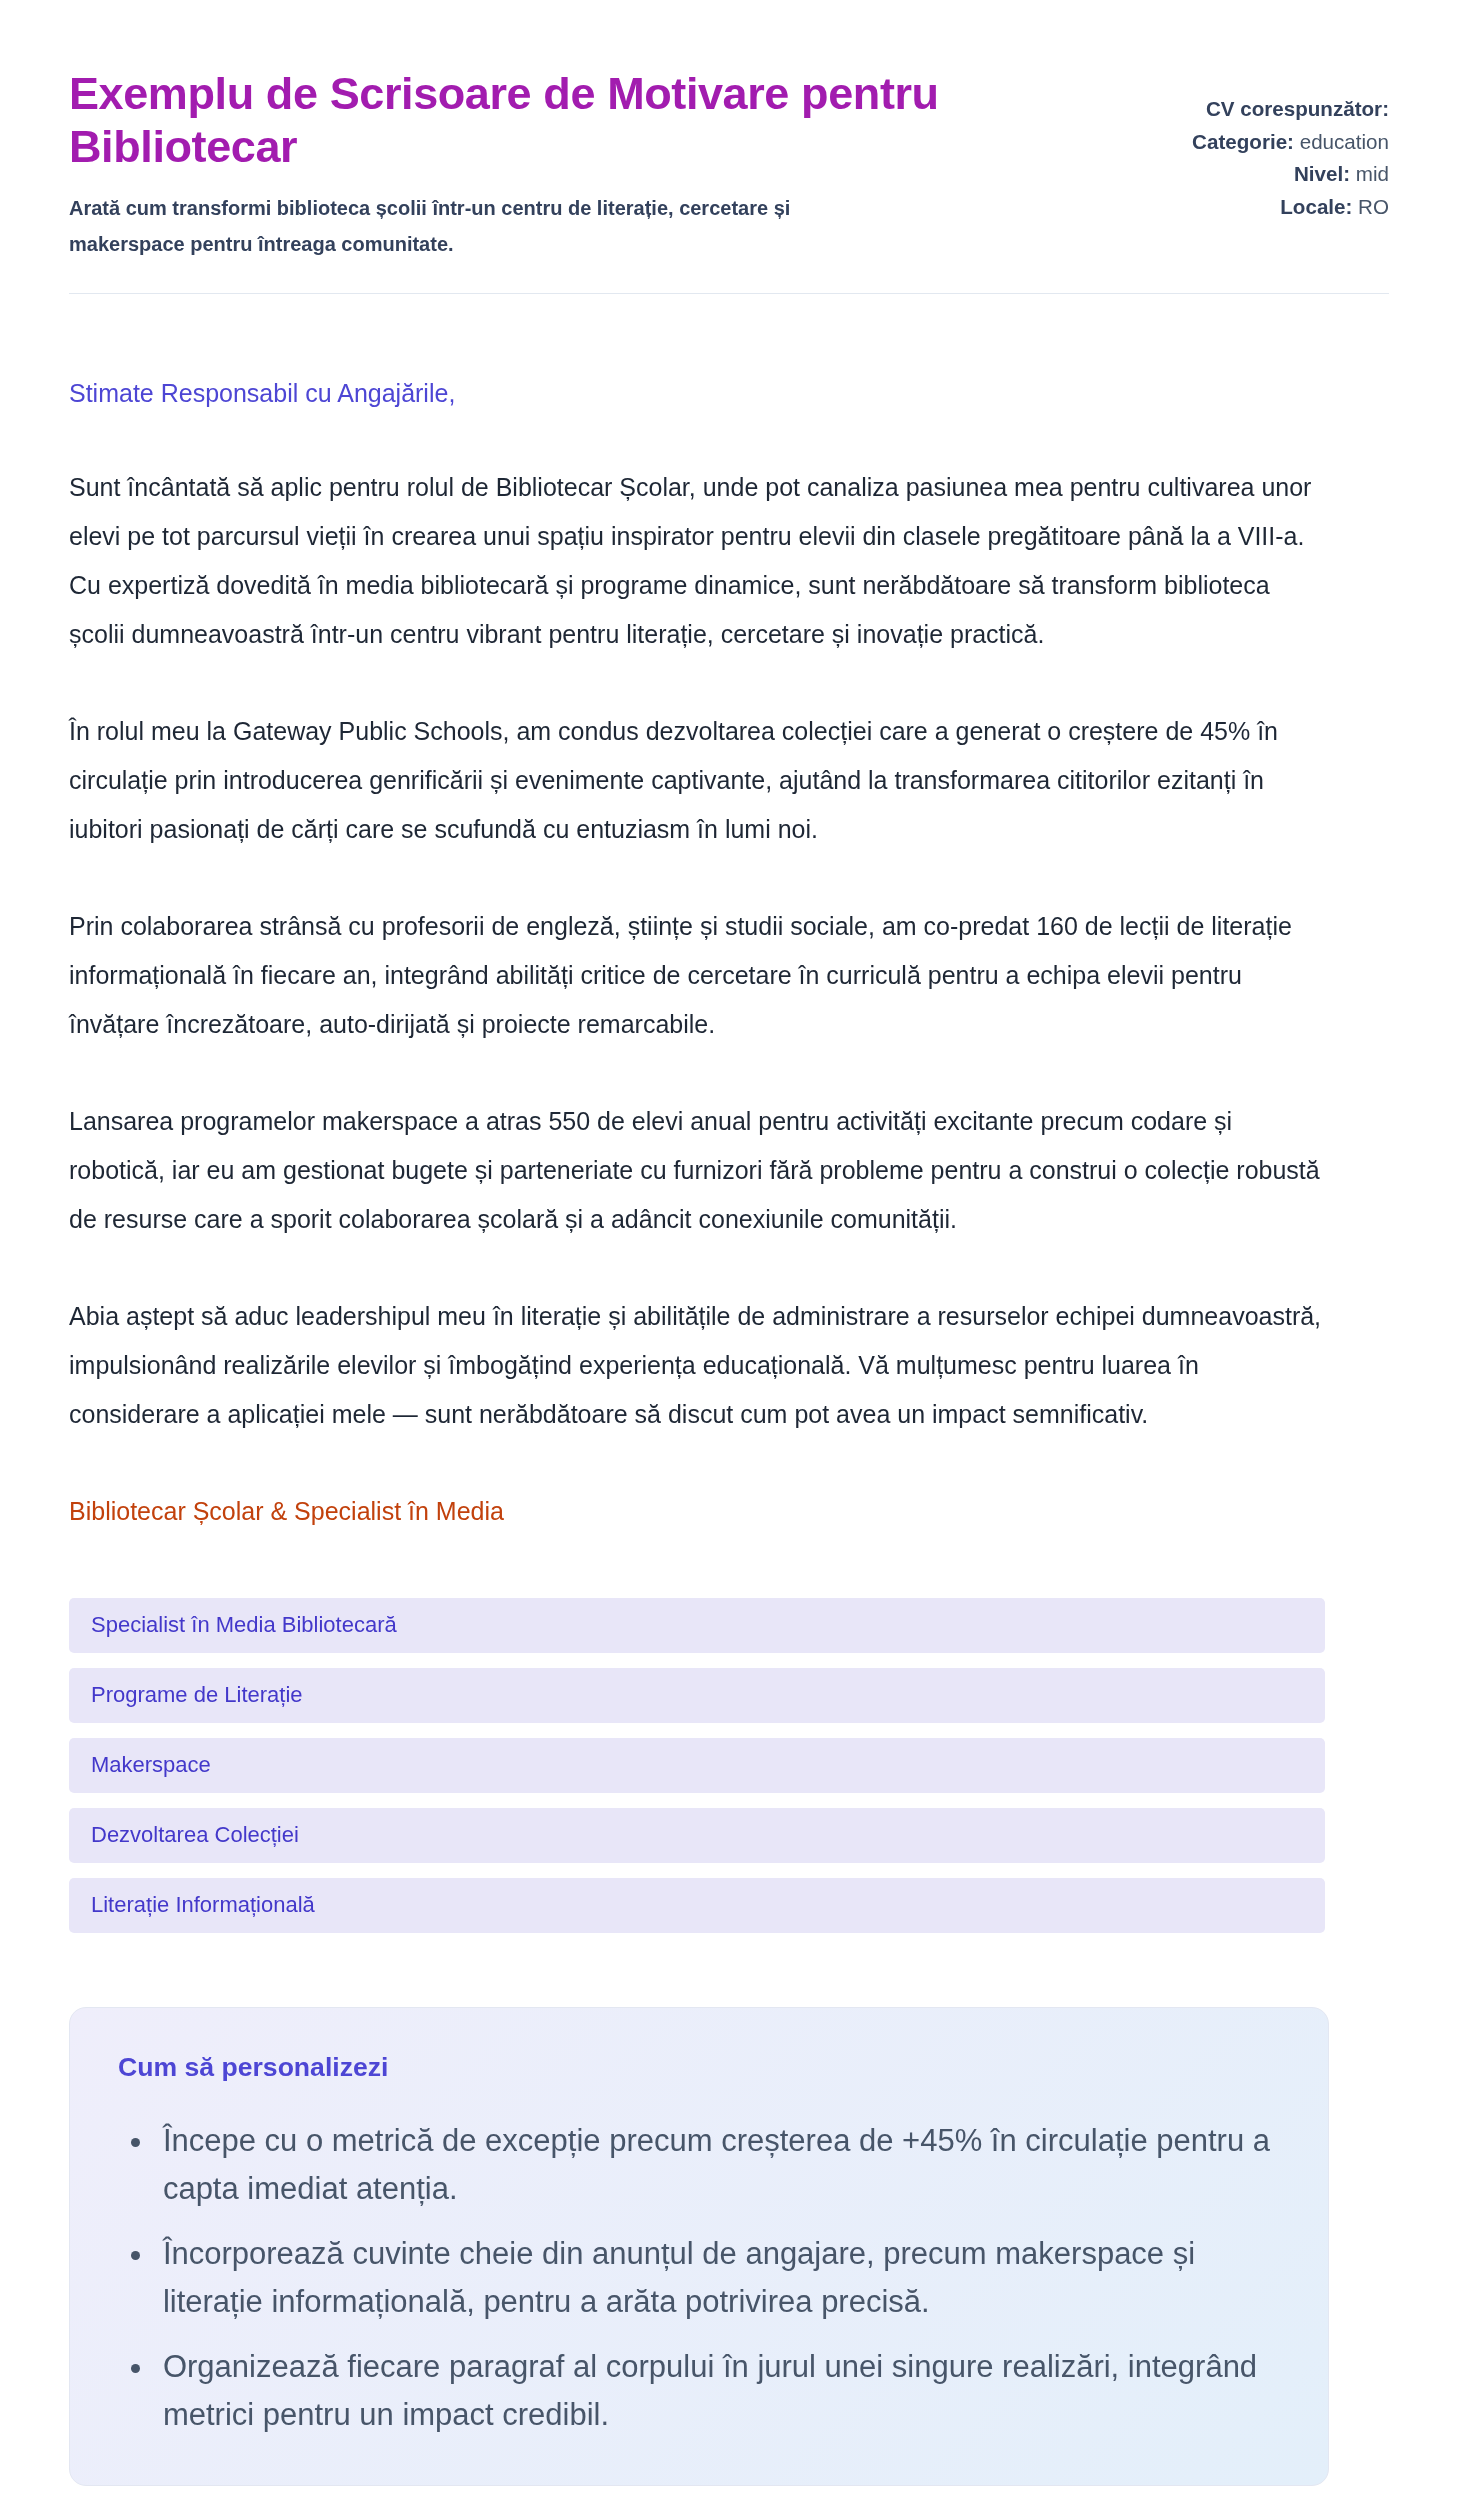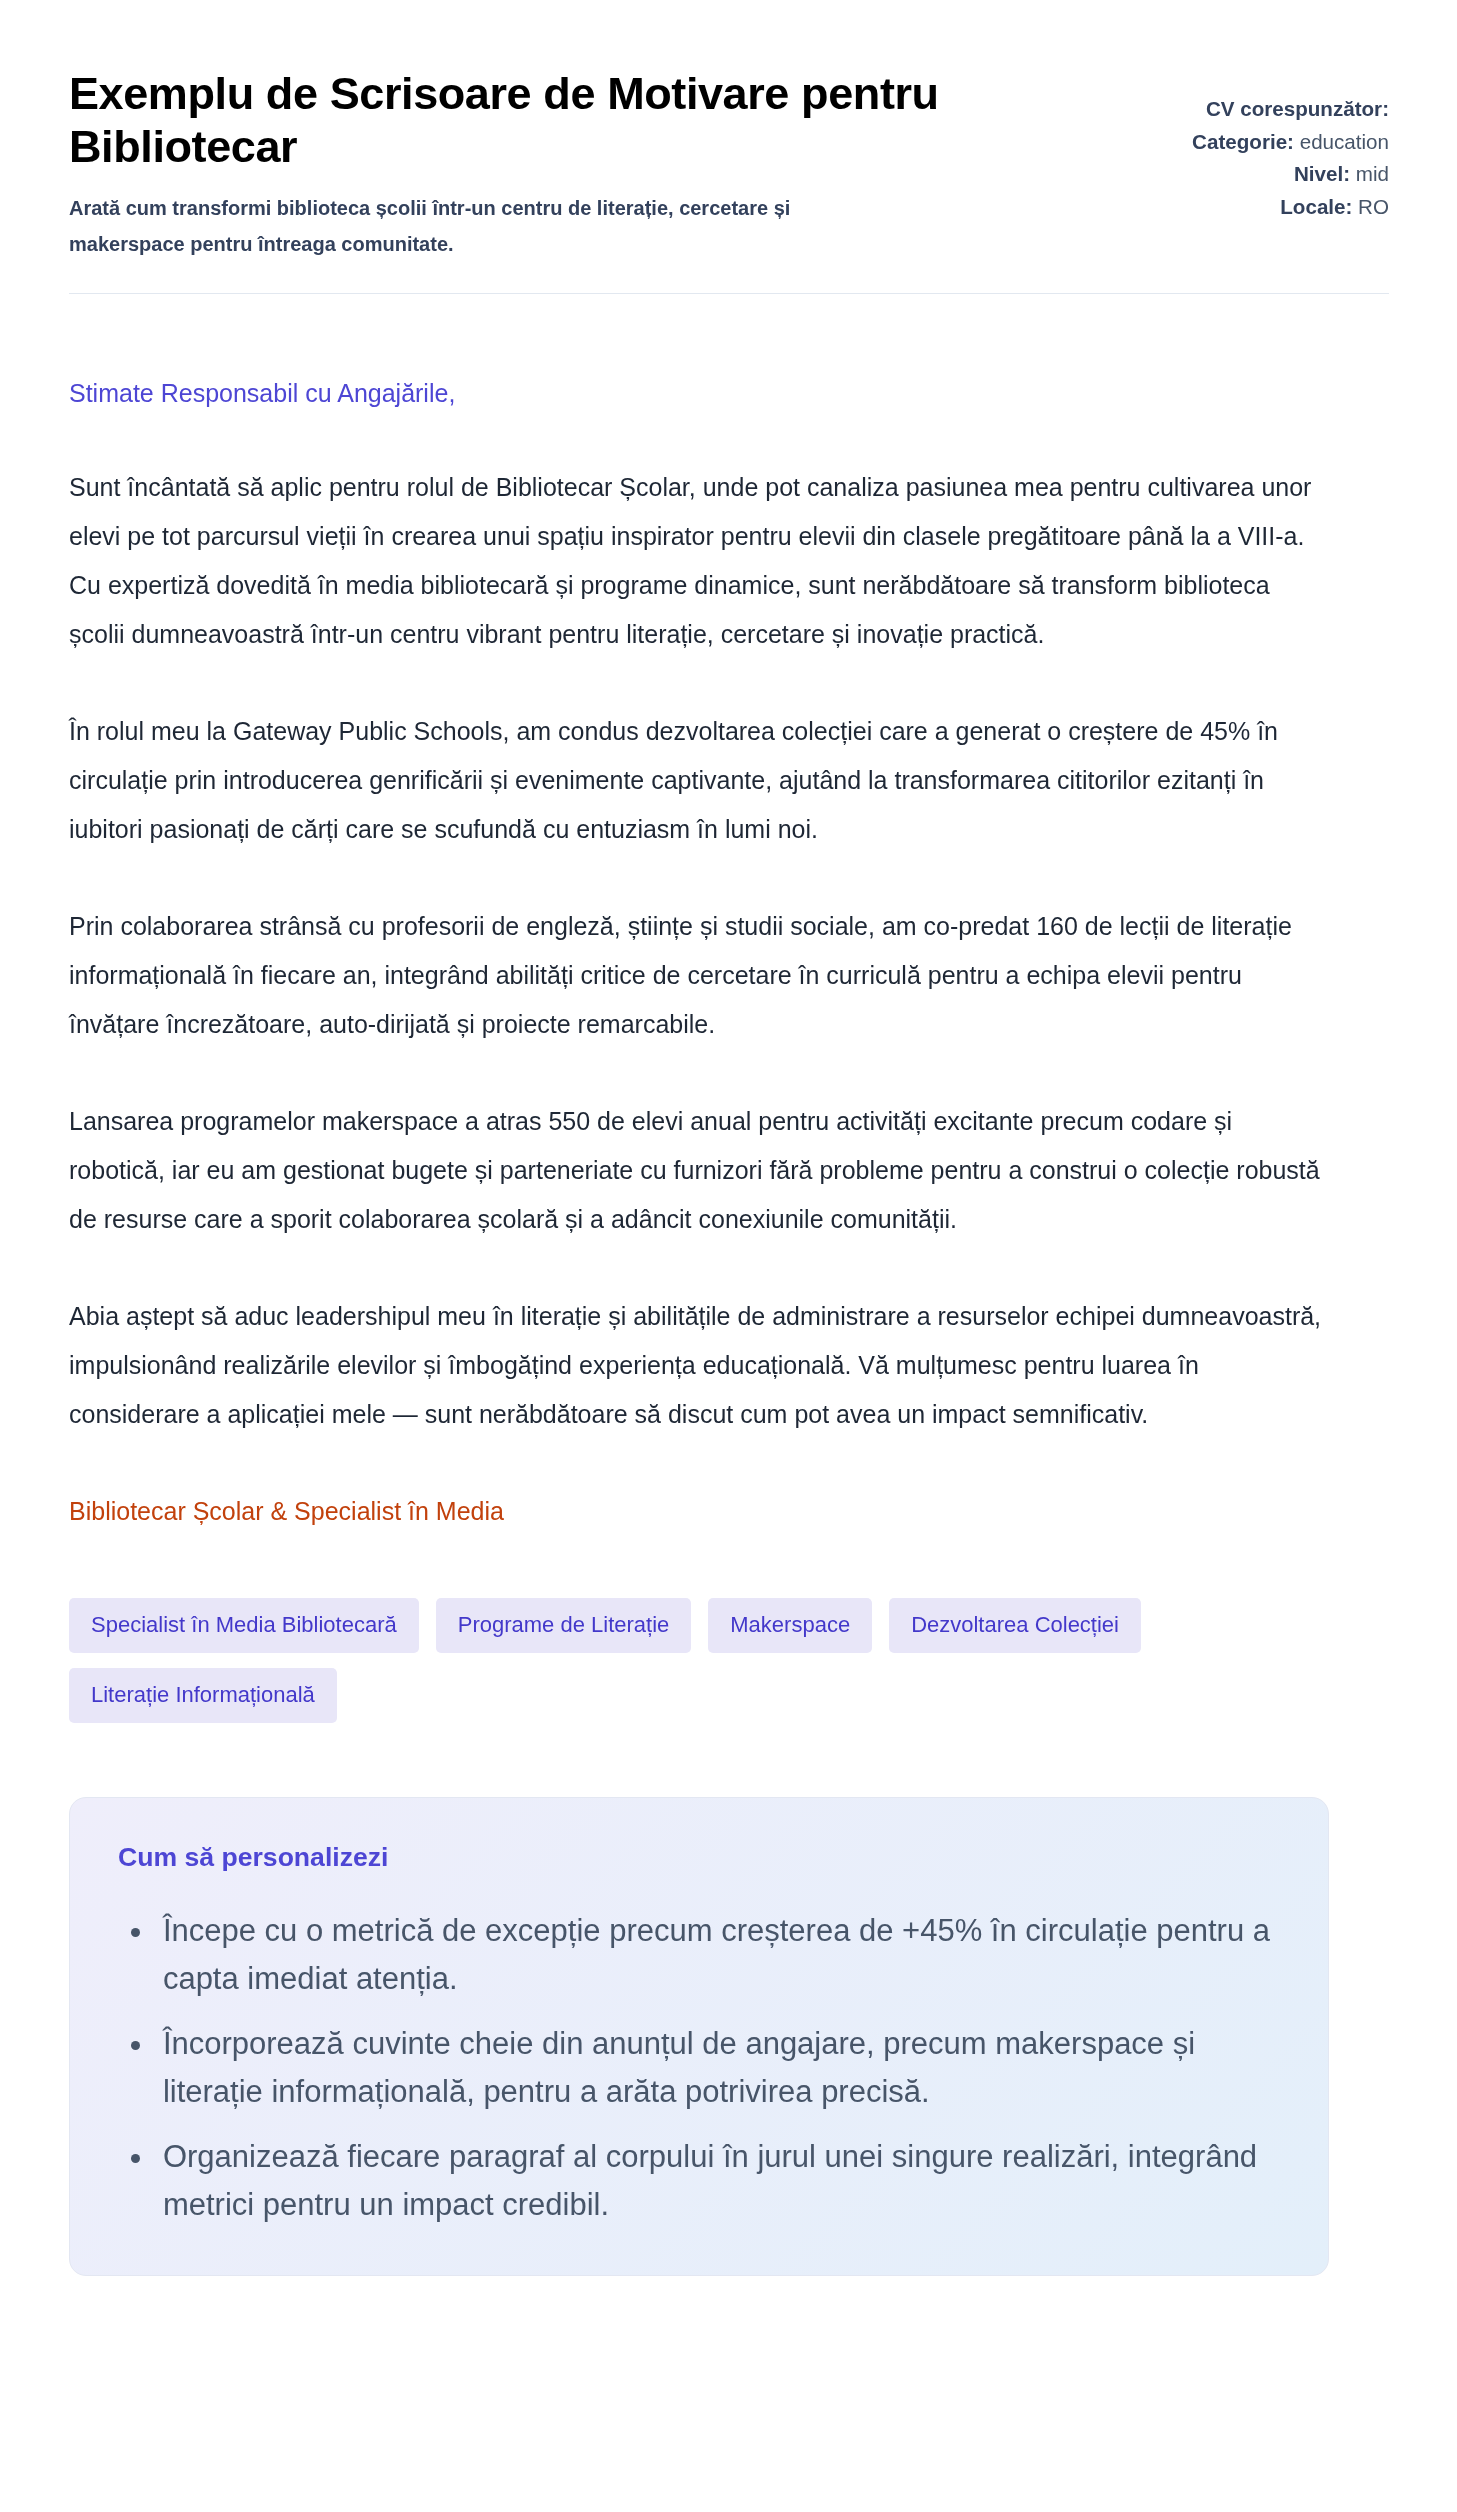--- a/index.html
+++ b/index.html
@@ -17,21 +17,21 @@
   }
 
   
   .header { display: flex; justify-content: space-between; align-items: flex-start; gap: 34px; }
   .header-left { flex: 1 1 auto; max-width: 969px; }
   h1.title {
     margin: 0;
     font-size: 45px;
     line-height: 53px;
     font-weight: 700;
-    color: #000000;
+    color: #a21caf;
     letter-spacing: -0.4px;
     max-width: 960px;
   }
   .subtitle {
     margin: 17px 0 0;
     font-size: 20px;
     line-height: 36px;
     font-weight: 700;
     color: #33415c;
     max-width: 729px;
@@ -72,20 +72,21 @@
   .sig-name { margin: 39px 0 0; font-weight: 700; }
   .sig-role { margin: 0; color: #c2410c; }
 
   
   .tags {
     margin-top: 62px;
     display: flex;
     flex-wrap: wrap;
     gap: 15.4px 17px;
     max-width: 1256px;
+    flex-direction: column;
   }
   .chip {
     display: inline-block;
     background: #e8e6f8;
     color: #4338ca;
     font-size: 22px;
     line-height: 22px;
     padding: 16.3px 22px;
     border-radius: 5.1px;
     white-space: nowrap;

